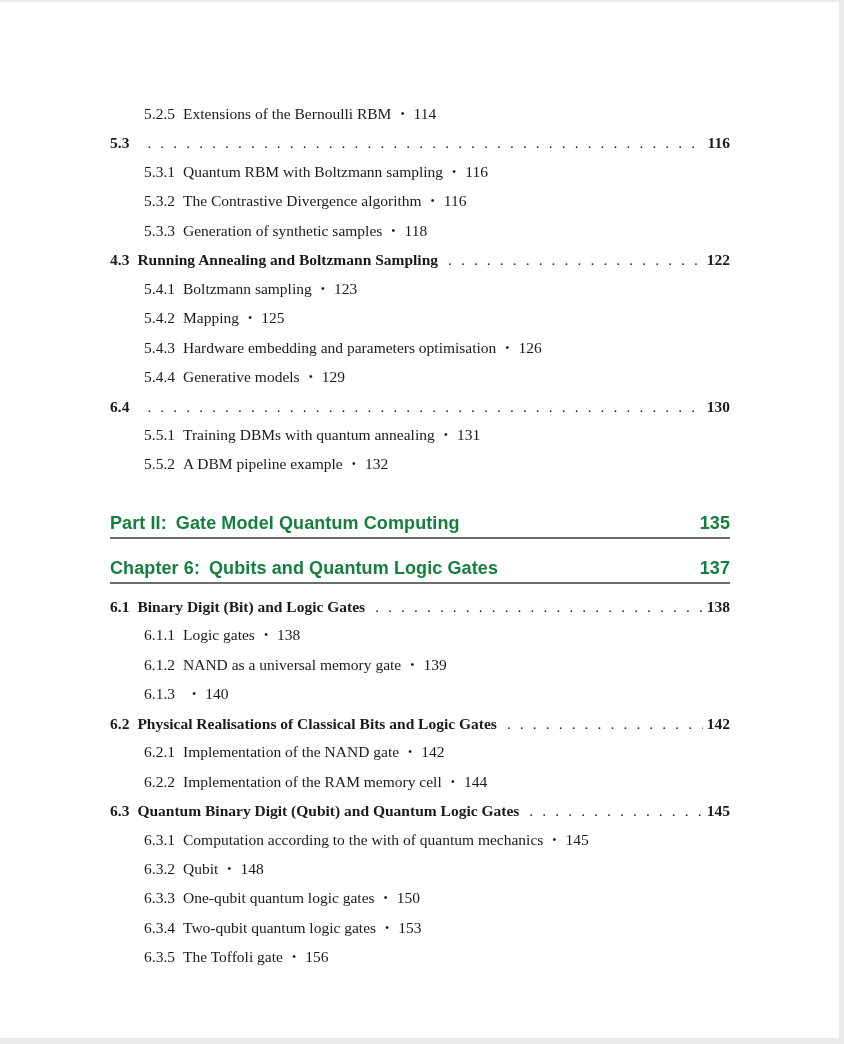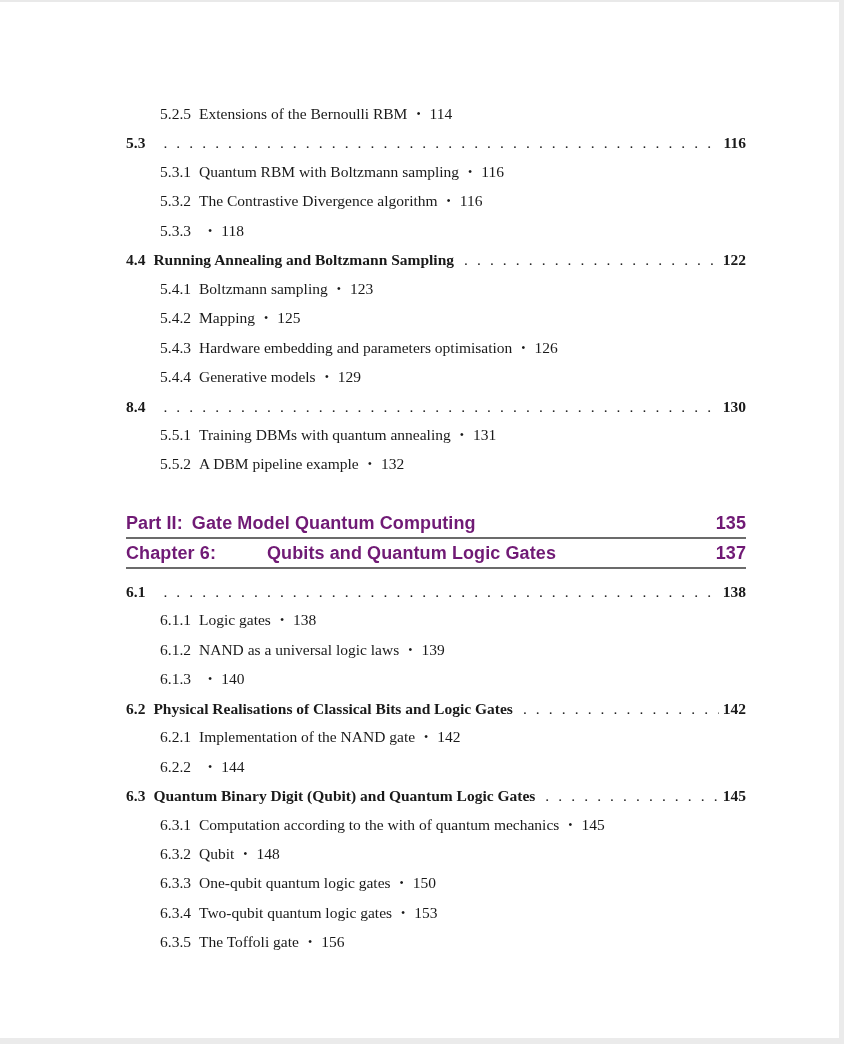--- a/index.html
+++ b/index.html
@@ -10,21 +10,21 @@
     overflow: hidden;
     font-family: "Liberation Serif", "DejaVu Serif", serif;
     color: #1a1a1a;
   }
   .edge-top    { position: absolute; top: 0; left: 0; right: 0; height: 2px; background: #e9e9e9; }
   .edge-right  { position: absolute; top: 0; right: 0; bottom: 0; width: 5px; background: #ebebeb; }
   .edge-bottom { position: absolute; left: 0; right: 0; bottom: 0; height: 6px; background: #ebebeb; }
 
   .content {
     position: absolute;
-    left: 126px; top: 0;
+    left: 110px; top: 0;
     width: 620px;
   }
   .toc-block-1 { margin-top: 100px; }
   .toc-block-2 { margin-top: 9px; }
 
   .row {
     display: flex;
     align-items: baseline;
     font-size: 15.5px;
     line-height: 28.45px;
@@ -51,31 +51,31 @@
     top: -1px;
   }
 
   .heading {
     display: flex;
     align-items: baseline;
     font-family: "Liberation Sans", "DejaVu Sans", sans-serif;
     font-weight: 700;
     font-size: 18px;
     line-height: 23px;
-    color: #701a75;
+    color: #15803d;
     letter-spacing: 0.1px;
     border-bottom: 2px solid #6b6b6b;
     padding-bottom: 2px;
     white-space: nowrap;
   }
   .heading .h-label { margin-right: 9px; }
   .heading .h-title { margin-right: 9px; }
   .heading .h-spacer { flex: 1 1 auto; }
   .part-heading    { margin-top: 32px; }
-  .chapter-heading { margin-top: 3px; gap: 42px; }
+  .chapter-heading { margin-top: 18px; }
 </style>
 </head>
 <body>
 
 <div class="edge-top"></div>
 <div class="edge-right"></div>
 <div class="edge-bottom"></div>
 
 <div class="content">
 
@@ -98,25 +98,26 @@
         <span class="page">116</span>
       </div>
       <div class="row subsection">
         <span class="num">5.3.2</span>
         <span class="title">The Contrastive Divergence algorithm</span>
         <span class="bullet">•</span>
         <span class="page">116</span>
       </div>
       <div class="row subsection">
         <span class="num">5.3.3</span>
+        <span class="title">Generation of synthetic samples</span>
         <span class="bullet">•</span>
         <span class="page">118</span>
       </div>
       <div class="row section">
-        <span class="num">4.4</span>
+        <span class="num">4.3</span>
         <span class="title">Running Annealing and Boltzmann Sampling</span>
         <span class="dots">. . . . . . . . . . . . . . . . . . . . . . . . . . . . . . . . . . . . . . . . . . . . . . . . . . . . . . . . . . . . . . . . . . . . . . . . . . . . . . . . . . . . . . . . . . </span>
         <span class="page">122</span>
       </div>
       <div class="row subsection">
         <span class="num">5.4.1</span>
         <span class="title">Boltzmann sampling</span>
         <span class="bullet">•</span>
         <span class="page">123</span>
       </div>
@@ -132,21 +133,21 @@
         <span class="bullet">•</span>
         <span class="page">126</span>
       </div>
       <div class="row subsection">
         <span class="num">5.4.4</span>
         <span class="title">Generative models</span>
         <span class="bullet">•</span>
         <span class="page">129</span>
       </div>
       <div class="row section">
-        <span class="num">8.4</span>
+        <span class="num">6.4</span>
         <span class="dots">. . . . . . . . . . . . . . . . . . . . . . . . . . . . . . . . . . . . . . . . . . . . . . . . . . . . . . . . . . . . . . . . . . . . . . . . . . . . . . . . . . . . . . . . . . </span>
         <span class="page">130</span>
       </div>
       <div class="row subsection">
         <span class="num">5.5.1</span>
         <span class="title">Training DBMs with quantum annealing</span>
         <span class="bullet">•</span>
         <span class="page">131</span>
       </div>
       <div class="row subsection">
@@ -167,32 +168,33 @@
   <div class="heading chapter-heading">
     <span class="h-label">Chapter 6:</span>
     <span class="h-title">Qubits and Quantum Logic Gates</span>
     <span class="h-spacer"></span>
     <span class="h-page">137</span>
   </div>
 
   <div class="toc-block-2" id="toc-block-2">
       <div class="row section">
         <span class="num">6.1</span>
+        <span class="title">Binary Digit (Bit) and Logic Gates</span>
         <span class="dots">. . . . . . . . . . . . . . . . . . . . . . . . . . . . . . . . . . . . . . . . . . . . . . . . . . . . . . . . . . . . . . . . . . . . . . . . . . . . . . . . . . . . . . . . . . </span>
         <span class="page">138</span>
       </div>
       <div class="row subsection">
         <span class="num">6.1.1</span>
         <span class="title">Logic gates</span>
         <span class="bullet">•</span>
         <span class="page">138</span>
       </div>
       <div class="row subsection">
         <span class="num">6.1.2</span>
-        <span class="title">NAND as a universal logic laws</span>
+        <span class="title">NAND as a universal memory gate</span>
         <span class="bullet">•</span>
         <span class="page">139</span>
       </div>
       <div class="row subsection">
         <span class="num">6.1.3</span>
         <span class="bullet">•</span>
         <span class="page">140</span>
       </div>
       <div class="row section">
         <span class="num">6.2</span>
@@ -201,20 +203,21 @@
         <span class="page">142</span>
       </div>
       <div class="row subsection">
         <span class="num">6.2.1</span>
         <span class="title">Implementation of the NAND gate</span>
         <span class="bullet">•</span>
         <span class="page">142</span>
       </div>
       <div class="row subsection">
         <span class="num">6.2.2</span>
+        <span class="title">Implementation of the RAM memory cell</span>
         <span class="bullet">•</span>
         <span class="page">144</span>
       </div>
       <div class="row section">
         <span class="num">6.3</span>
         <span class="title">Quantum Binary Digit (Qubit) and Quantum Logic Gates</span>
         <span class="dots">. . . . . . . . . . . . . . . . . . . . . . . . . . . . . . . . . . . . . . . . . . . . . . . . . . . . . . . . . . . . . . . . . . . . . . . . . . . . . . . . . . . . . . . . . . </span>
         <span class="page">145</span>
       </div>
       <div class="row subsection">

